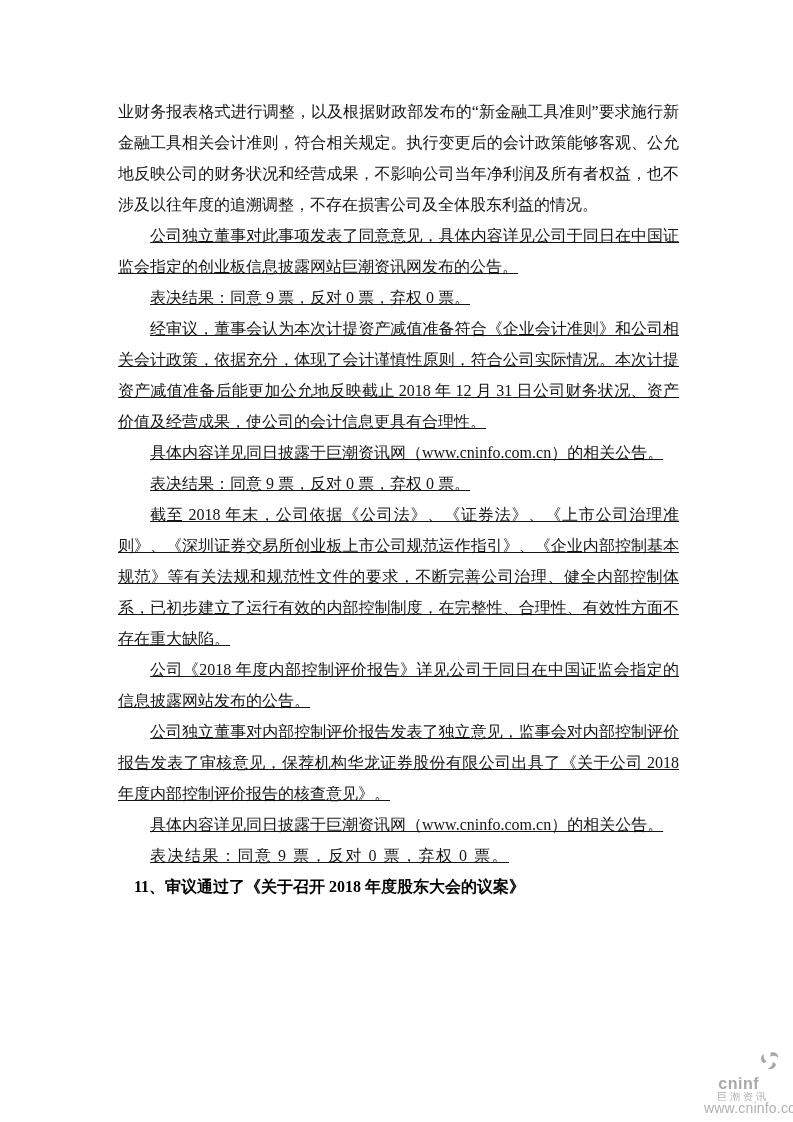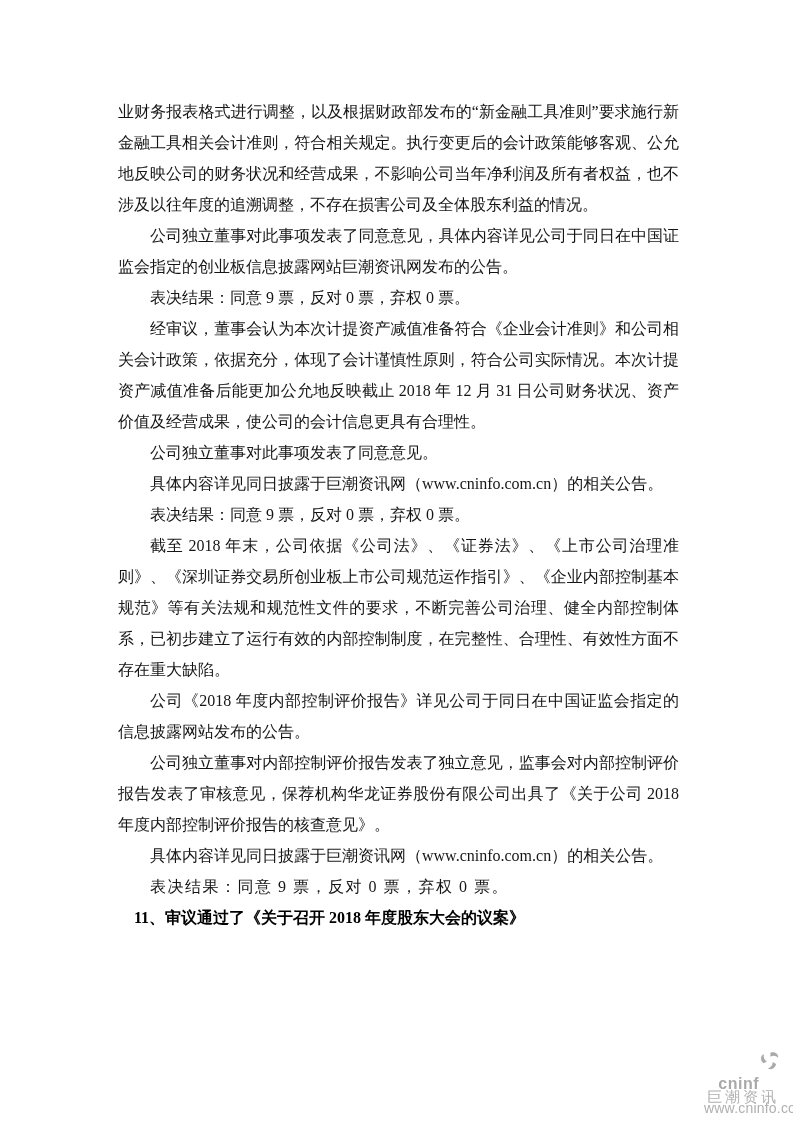--- a/index.html
+++ b/index.html
@@ -22,21 +22,21 @@
     width: 561px;
   }
   .page-content p {
     margin: 0;
     font-size: 16px;
     line-height: 31px;
     text-align: justify;
     text-justify: inter-character;
     word-break: break-all;
   }
-  p.body { text-indent: 2em; }
+  p.body { text-indent: 2em; text-decoration: underline; }
   p.cont { text-indent: 0; }
   p.heading {
     text-indent: 1em;
     font-weight: bold;
     color: #000000;
   }
   p.spaced { letter-spacing: 1.5px; }
 
   .cninfo-logo {
     position: absolute;
@@ -58,21 +58,21 @@
   .logo-text {
     font-weight: bold;
     font-size: 16px;
     letter-spacing: 0.5px;
     color: #a9a9a9;
     line-height: 18px;
     margin-top: 44px;
   }
   .logo-swirl { display: inline-block; }
   .logo-sub {
-    font-size: 15px;
+    font-size: 10px;
     letter-spacing: 3px;
     line-height: 11px;
     margin-top: -2px;
     color: #b0b0b0;
     white-space: nowrap;
   }
   .logo-url {
     font-size: 14px;
     line-height: 12px;
     letter-spacing: 0.2px;
@@ -81,21 +81,20 @@
   }
 </style>
 </head>
 <body>
 
 <div class="page-content">
   <p class="cont">业财务报表格式进行调整，以及根据财政部发布的“新金融工具准则”要求施行新金融工具相关会计准则，符合相关规定。执行变更后的会计政策能够客观、公允地反映公司的财务状况和经营成果，不影响公司当年净利润及所有者权益，也不涉及以往年度的追溯调整，不存在损害公司及全体股东利益的情况。</p>
   <p class="body">公司独立董事对此事项发表了同意意见，具体内容详见公司于同日在中国证监会指定的创业板信息披露网站巨潮资讯网发布的公告。</p>
   <p class="body">表决结果：同意 9 票，反对 0 票，弃权 0 票。</p>
   <p class="body">经审议，董事会认为本次计提资产减值准备符合《企业会计准则》和公司相关会计政策，依据充分，体现了会计谨慎性原则，符合公司实际情况。本次计提资产减值准备后能更加公允地反映截止 2018 年 12 月 31 日公司财务状况、资产价值及经营成果，使公司的会计信息更具有合理性。</p>
-  <p class="body">公司独立董事对此事项发表了同意意见。</p>
   <p class="body">具体内容详见同日披露于巨潮资讯网（www.cninfo.com.cn）的相关公告。</p>
   <p class="body">表决结果：同意 9 票，反对 0 票，弃权 0 票。</p>
   <p class="body">截至 2018 年末，公司依据《公司法》、《证券法》、《上市公司治理准则》、《深圳证券交易所创业板上市公司规范运作指引》、《企业内部控制基本规范》等有关法规和规范性文件的要求，不断完善公司治理、健全内部控制体系，已初步建立了运行有效的内部控制制度，在完整性、合理性、有效性方面不存在重大缺陷。</p>
   <p class="body">公司《2018 年度内部控制评价报告》详见公司于同日在中国证监会指定的信息披露网站发布的公告。</p>
   <p class="body">公司独立董事对内部控制评价报告发表了独立意见，监事会对内部控制评价报告发表了审核意见，保荐机构华龙证券股份有限公司出具了《关于公司 2018 年度内部控制评价报告的核查意见》。</p>
   <p class="body">具体内容详见同日披露于巨潮资讯网（www.cninfo.com.cn）的相关公告。</p>
   <p class="body spaced">表决结果：同意 9 票，反对 0 票，弃权 0 票。</p>
   <p class="heading">11、审议通过了《关于召开 2018 年度股东大会的议案》</p>
 </div>
 

